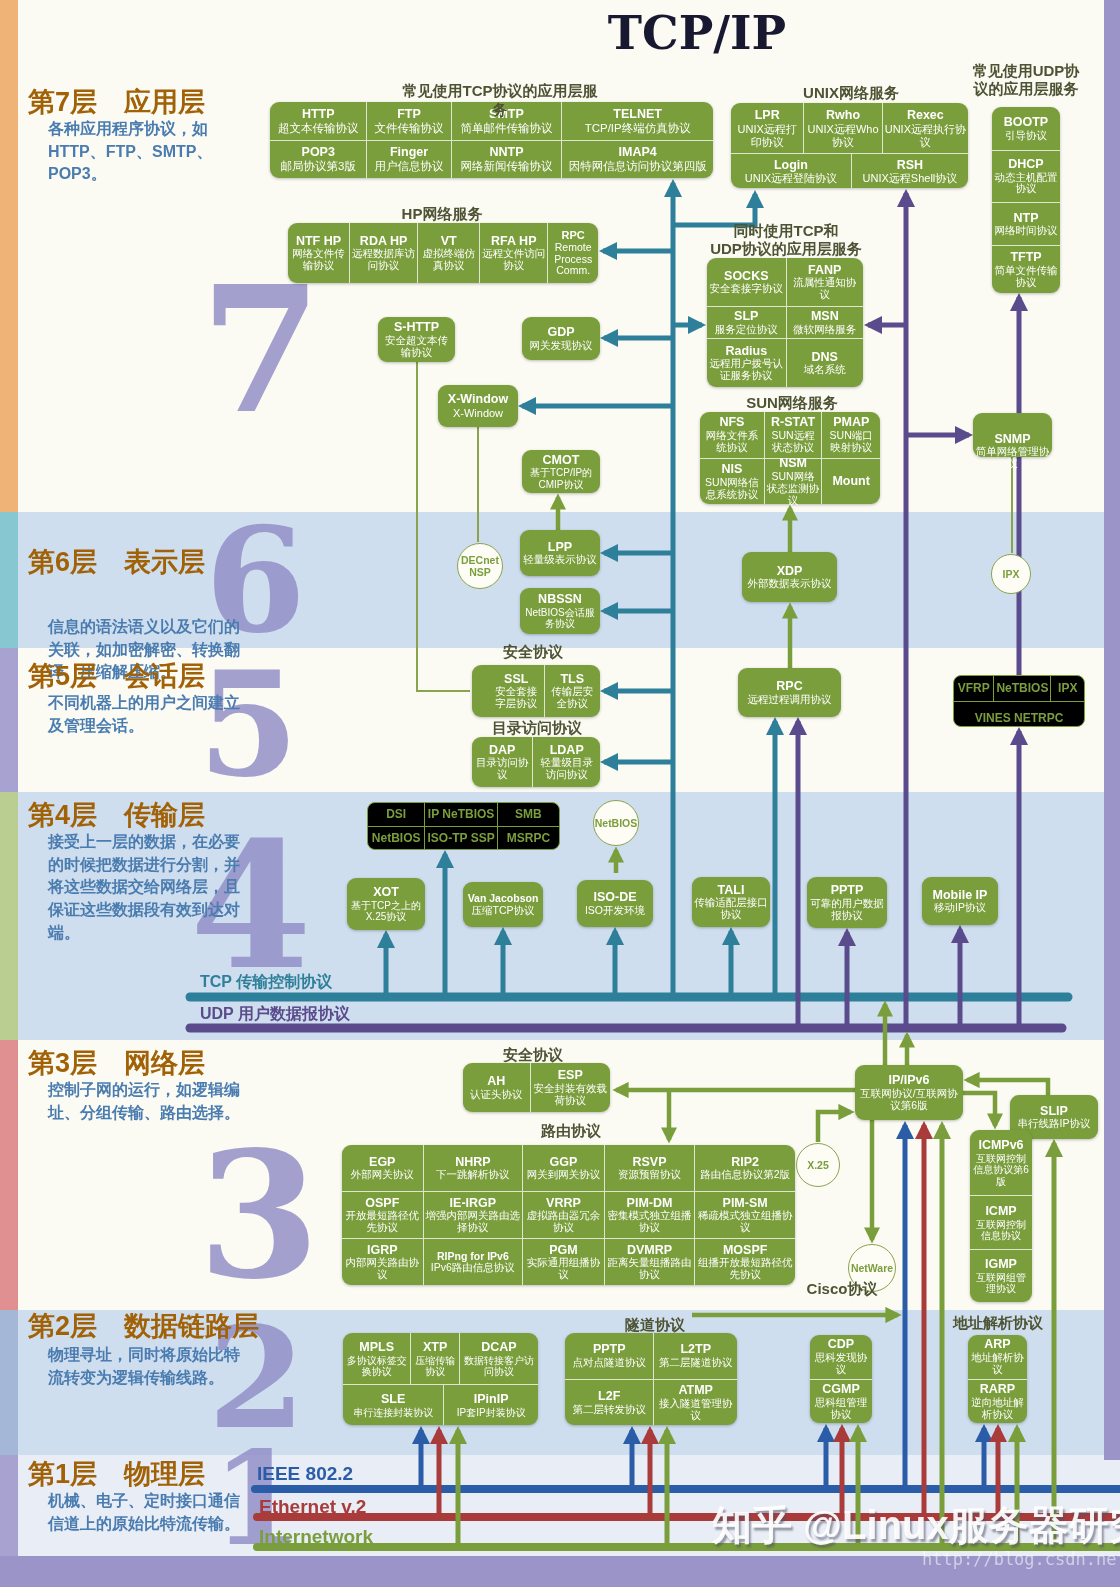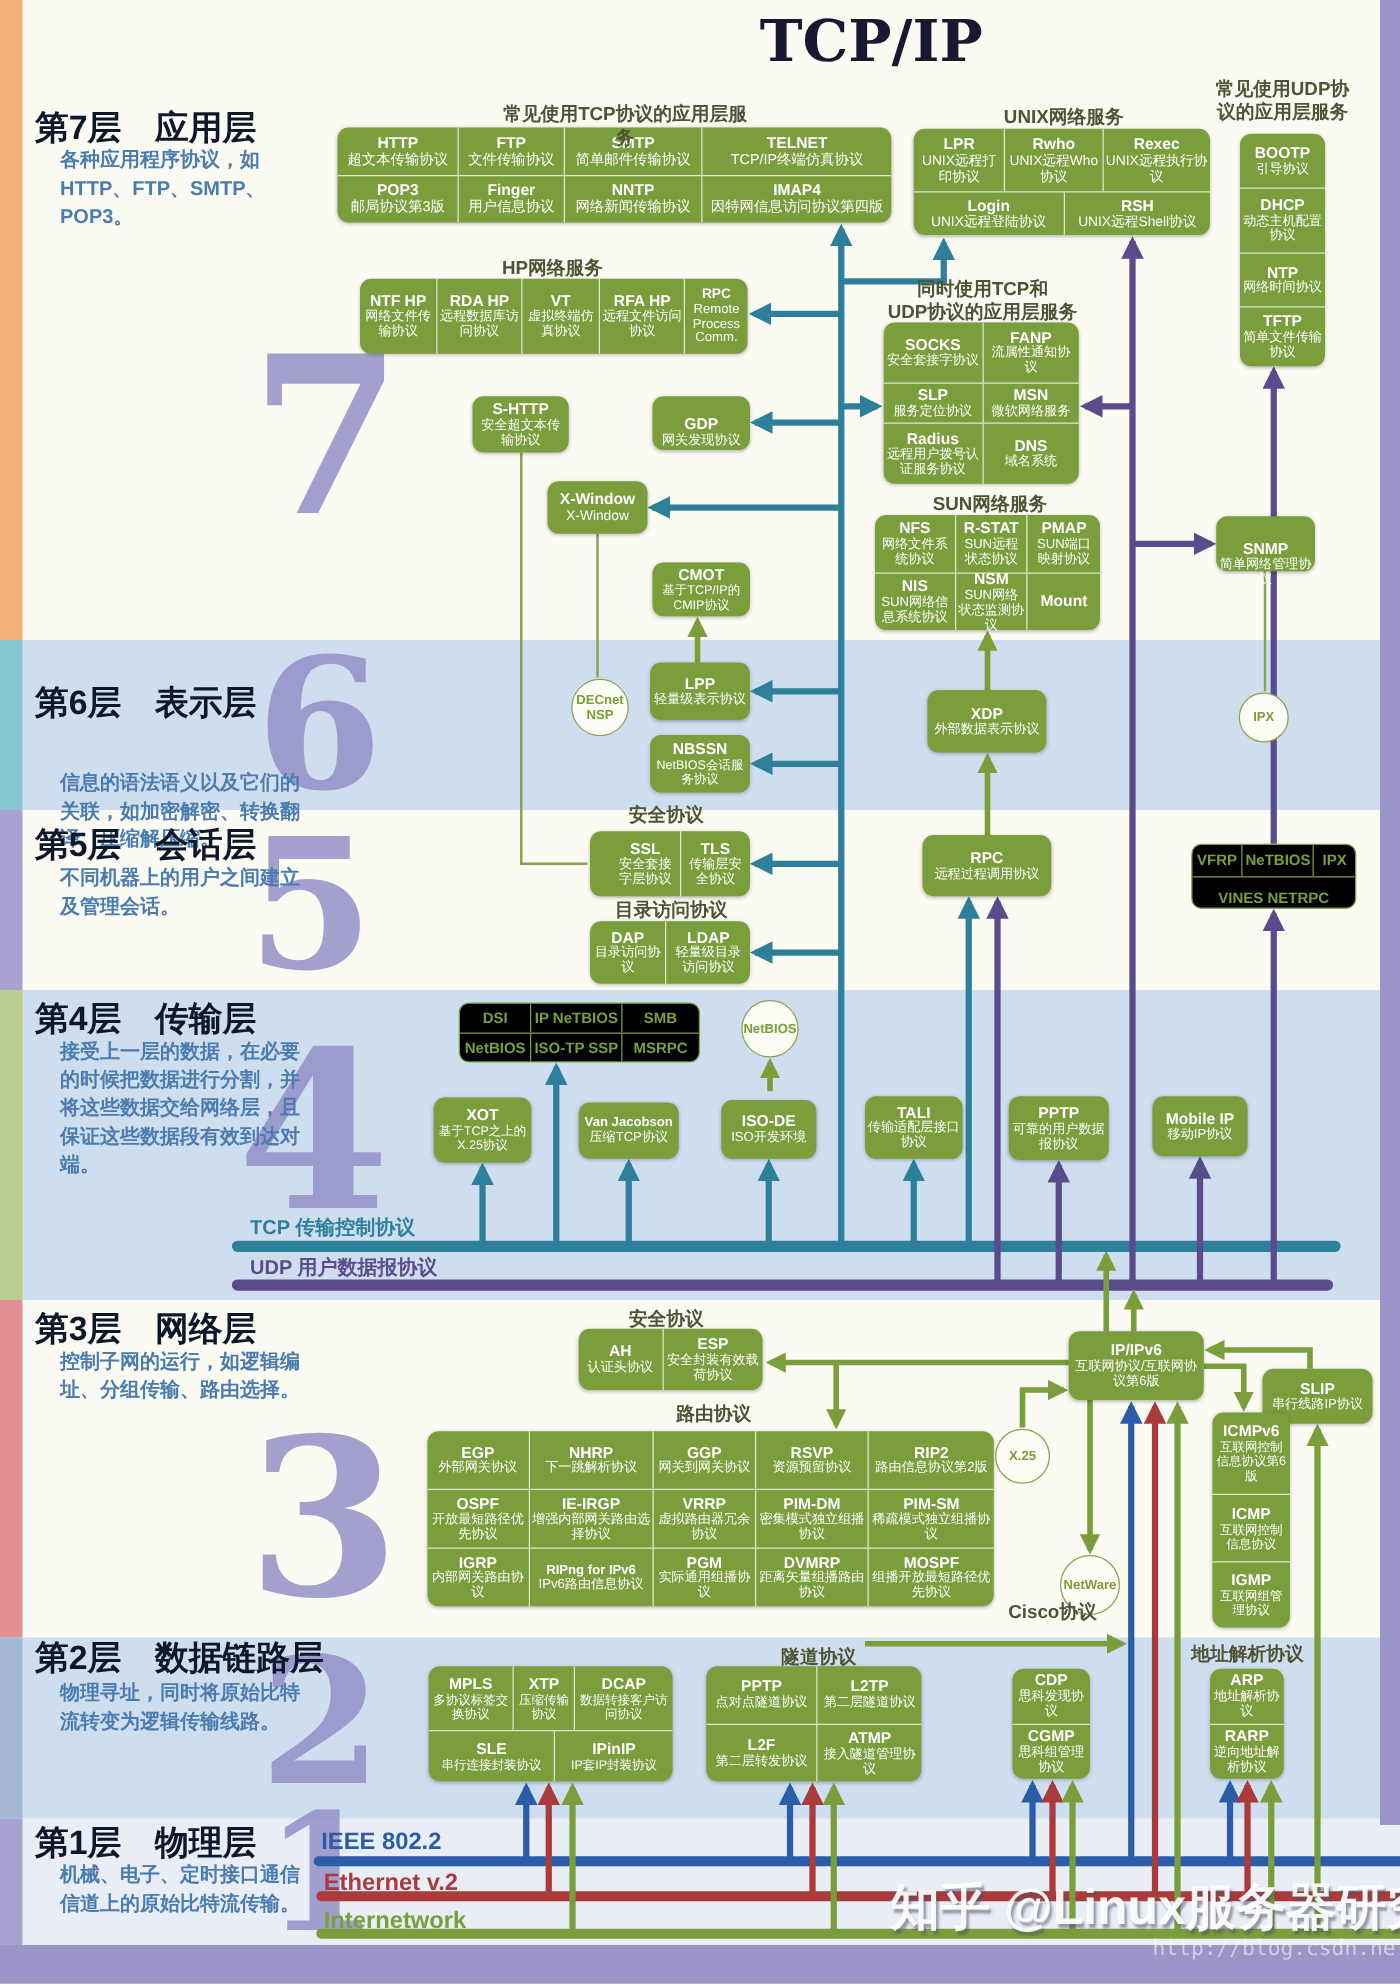--- a/index.html
+++ b/index.html
@@ -21,21 +21,21 @@
          text-align:center;padding:1px 2px;box-sizing:border-box;min-width:0;}
   .bt{font-weight:bold;font-size:12.5px;line-height:1.18;}
   .bd{font-size:1em;line-height:1.14;}
   .wbox .bt{font-size:12px;}
   .circ{position:absolute;z-index:2;border-radius:50%;background:#fdfdf6;border:1.6px solid #8aa34f;
         color:#7b9e3d;display:flex;align-items:center;justify-content:center;text-align:center;
         font-weight:bold;font-size:10.5px;line-height:1.15;white-space:pre-line;box-sizing:border-box;}
   .glabel{position:absolute;z-index:3;width:200px;text-align:center;font-weight:bold;
           font-size:15px;color:#4d5333;}
   .llabel{position:absolute;z-index:3;font-weight:bold;white-space:nowrap;}
-  .ph{position:absolute;left:28px;z-index:3;color:#0f172a;font-weight:bold;font-size:27px;white-space:nowrap;}
+  .ph{position:absolute;left:28px;z-index:3;color:#a16207;font-weight:bold;font-size:27px;white-space:nowrap;}
   .pd{position:absolute;left:48px;z-index:3;width:206px;color:#4a7cb0;font-weight:bold;
       font-size:16px;line-height:1.42;}
   .pn{position:absolute;z-index:0;font-family:"DejaVu Serif","Liberation Serif",serif;
       font-weight:bold;color:#918dc6;opacity:.82;line-height:1;}
   .title{position:absolute;z-index:3;text-align:center;font-family:"DejaVu Serif","Liberation Serif",serif;
          font-weight:bold;font-size:46px;color:#181830;}
   .wm1{position:absolute;z-index:5;font-size:40px;font-weight:bold;color:rgba(255,255,255,.92);
        text-shadow:2px 3px 2px rgba(80,80,100,.55);white-space:nowrap;}
   .wm2{position:absolute;z-index:5;font-size:17px;color:rgba(255,255,255,.55);
        font-family:"DejaVu Sans Mono","Liberation Mono",monospace;white-space:nowrap;}
@@ -357,21 +357,21 @@
     </div>
     <div class="box gbox" style="left: 378px; top: 317px; width: 77px; height: 45px; font-size: 10.5px;">
       <div class="brow" style="flex: 1 1 0%;">
         <div class="bcell" style="flex: 1 1 0%;">
           <div class="bt">S-HTTP</div>
           <div class="bd">安全超文本传输协议</div>
         </div>
       </div>
     </div>
     <div class="box gbox" style="left: 522px; top: 317px; width: 78px; height: 43px; font-size: 10.5px;">
-      <div class="brow" style="flex: 1 1 0%; align-items: flex-end;">
+      <div class="brow" style="flex: 1 1 0%;">
         <div class="bcell" style="flex: 1 1 0%;">
           <div class="bt">GDP</div>
           <div class="bd">网关发现协议</div>
         </div>
       </div>
     </div>
     <div class="box gbox" style="left: 438px; top: 385px; width: 80px; height: 42px; font-size: 11px;">
       <div class="brow" style="flex: 1 1 0%;">
         <div class="bcell" style="flex: 1 1 0%;">
           <div class="bt">X-Window</div>

